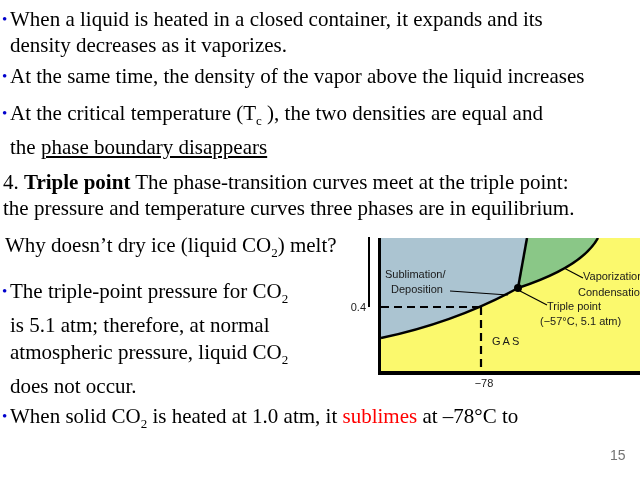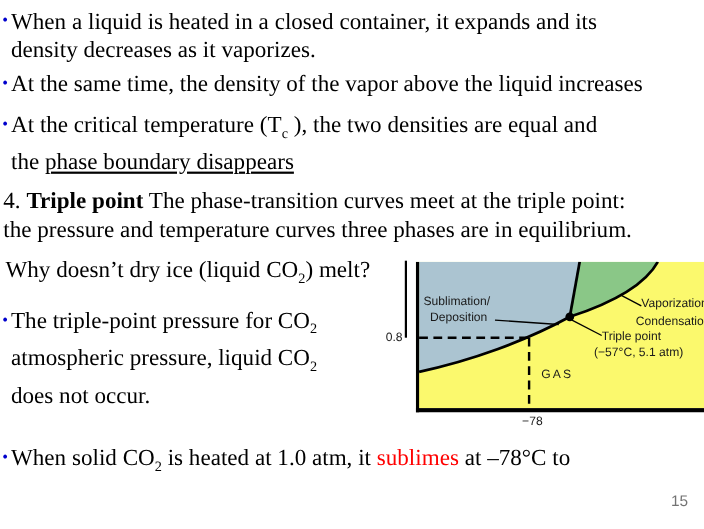--- a/index.html
+++ b/index.html
@@ -56,31 +56,32 @@
   <div class="line"><span>4. </span><span class="b">Triple point</span><span> The phase-transition curves meet at the triple point:</span></div>
   <div class="line"><span>the pressure and temperature curves three phases are in equilibrium.</span></div>
 </div>
 
 <div class="para" style="left:5px;top:232px;">
   <div class="line"><span>Why doesn’t dry ice (liquid CO</span><span class="sub">2</span><span>) melt?</span></div>
 </div>
 
 <div class="para" style="left:10px;top:278px;line-height:27px;">
   <div class="line"><span class="bullet">•</span><span>The triple-point pressure for CO</span><span class="sub">2</span></div>
+  <div class="line"><span>is 5.1 atm; therefore, at normal</span></div>
   <div class="line"><span>atmospheric pressure, liquid CO</span><span class="sub">2</span></div>
   <div class="line"><span>does not occur.</span></div>
 </div>
 
 <div class="para" style="left:10px;top:402px;line-height:29px;">
   <div class="line"><span class="bullet">•</span><span>When solid CO</span><span class="sub">2</span><span> is heated at 1.0 atm, it </span><span class="red">sublimes</span><span> at –78°C to</span></div>
 </div>
 
 <div id="chart">
   <div id="yaxis"></div>
-  <div class="clabel" id="ytick">0.8</div>
+  <div class="clabel" id="ytick">0.4</div>
 
   <svg id="plot" width="262" height="137" viewBox="0 0 262 137">
     <rect x="0" y="0" width="262" height="133" fill="#fbf96d"></rect>
     <path d="M3,0 L149,0 L140,50 C100,72 50,90 3,100 Z" fill="#abc4d1"></path>
     <path d="M149,0 L220,0 Q204,29 140,50 Z" fill="#8ac787"></path>
     <path d="M3,100 C50,90 100,72 140,50" fill="none" stroke="#000" stroke-width="2.5"></path>
     <path d="M140,50 L149,0" fill="none" stroke="#000" stroke-width="2.5"></path>
     <path d="M140,50 Q204,29 220,0" fill="none" stroke="#000" stroke-width="2.5"></path>
     <path d="M3,69 H103" stroke="#000" stroke-width="2.2" stroke-dasharray="8,5" fill="none"></path>
     <path d="M103,69 V133" stroke="#000" stroke-width="2.2" stroke-dasharray="8,5" fill="none"></path>

